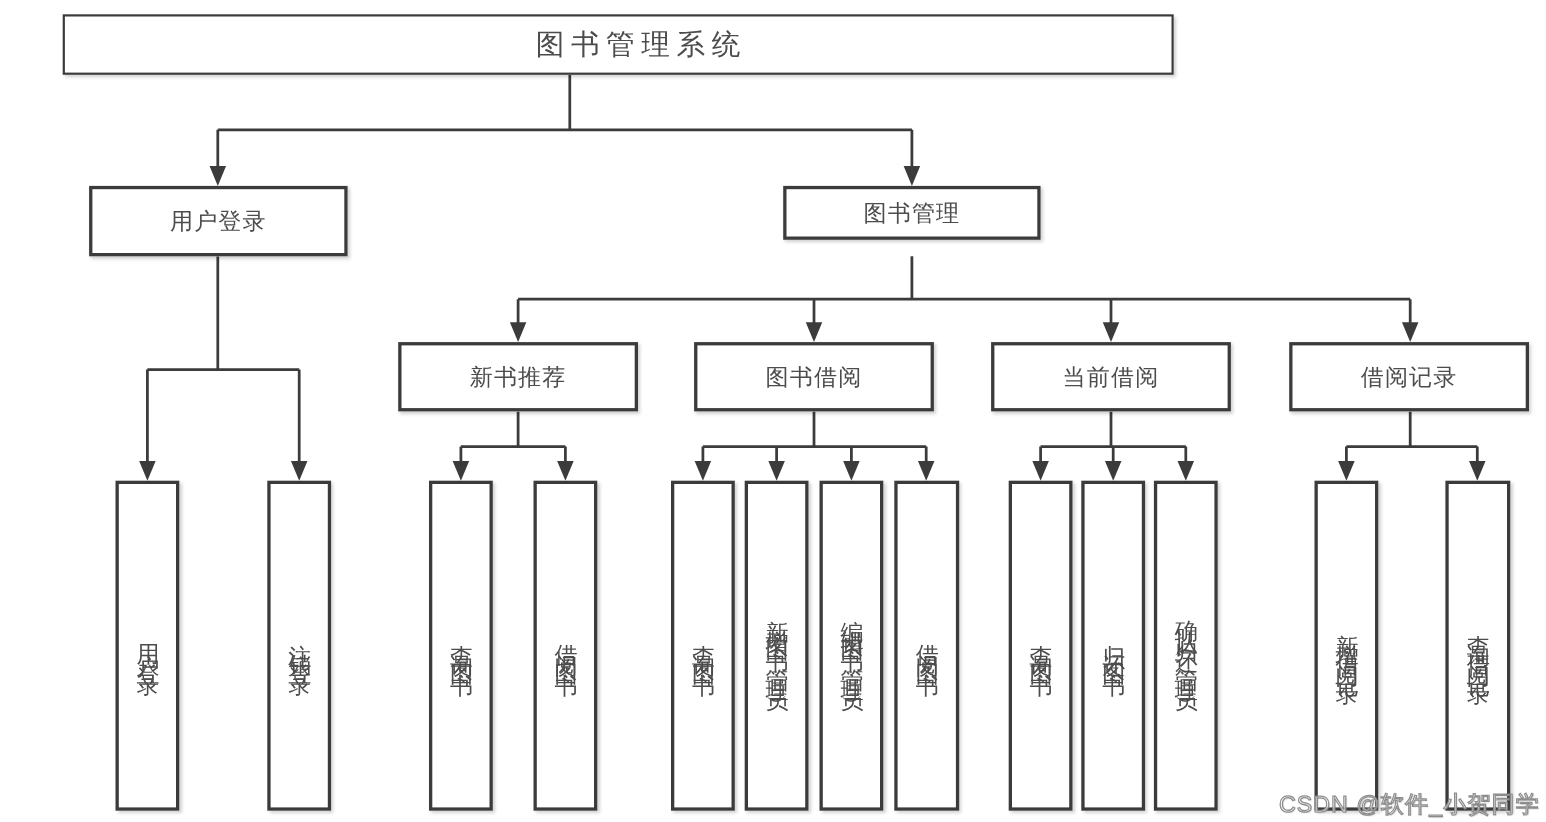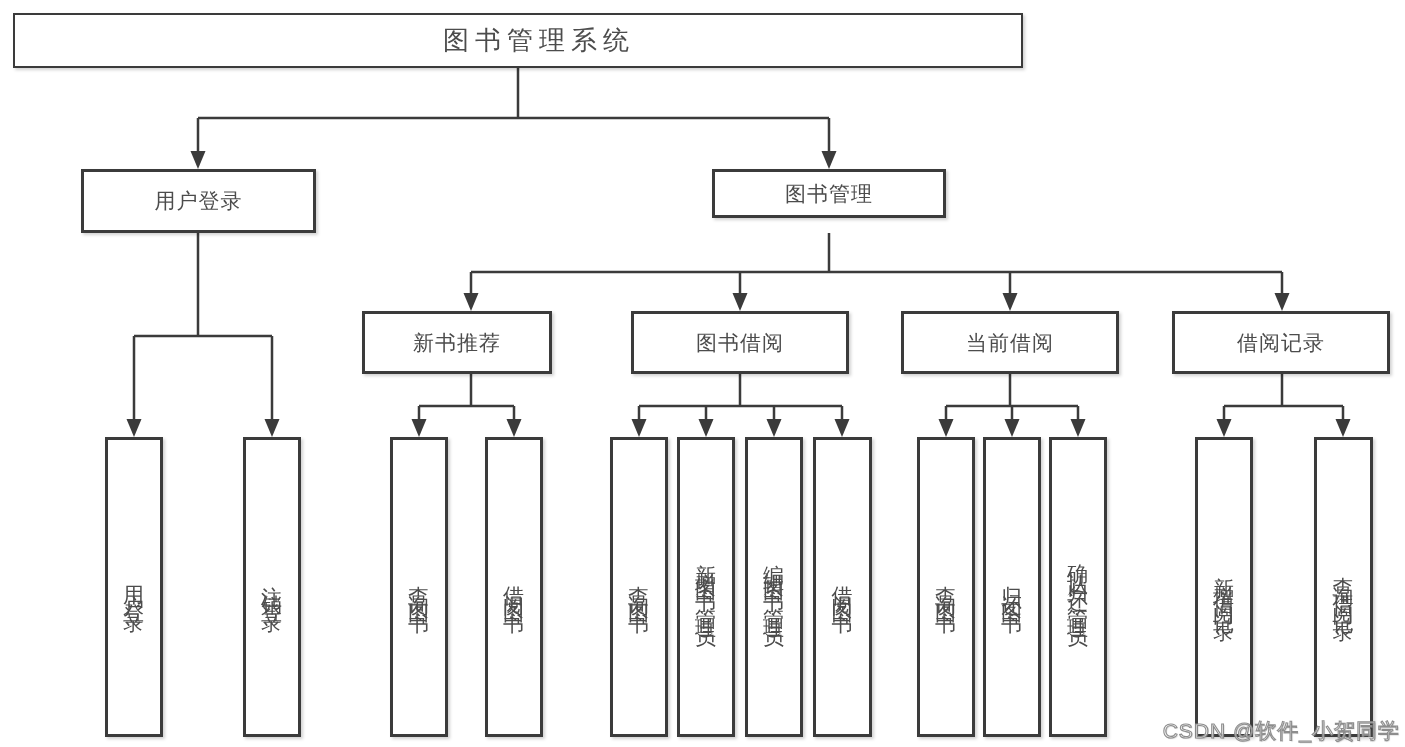--- a/index.html
+++ b/index.html
@@ -9,21 +9,21 @@
   }
   #wires{position:absolute;left:0;top:0;z-index:0;}
   .box{
     position:absolute;box-sizing:border-box;background:#ffffff;
     border:3px solid #3b3b3b;display:flex;align-items:center;justify-content:center;
     box-shadow:2px 2px 3px rgba(0,0,0,0.18);z-index:1;
   }
   .hlabel{font-size:21px;letter-spacing:1px;white-space:nowrap;}
   .root{border-width:2px;}
   .root .hlabel{font-size:26px;letter-spacing:6px;}
-  .root{padding-left:42px;}
+  .root{padding-left:42px;margin-left:44px;}
   .vlabel{
     writing-mode:vertical-rl;text-orientation:mixed;
     font-size:21px;letter-spacing:9px;line-height:1;white-space:nowrap;
   }
   #watermark{
     position:absolute;right:5px;bottom:2px;z-index:5;
     font-size:21px;letter-spacing:1px;white-space:nowrap;
     color:rgba(255,255,255,0.75);
     -webkit-text-stroke:1.1px rgba(135,135,135,0.95);
     text-shadow:1px 1px 1px rgba(120,120,120,0.35);
@@ -90,21 +90,21 @@
     <span class="hlabel">图书管理系统</span>
   </div>
 
   <div class="box" style="left:81px;top:169px;width:235px;height:64px">
     <span class="hlabel">用户登录</span>
   </div>
   <div class="box" style="left:712px;top:169px;width:234px;height:49px">
     <span class="hlabel">图书管理</span>
   </div>
 
-  <div class="box" style="left:362px;top:311px;width:190px;height:63px">
+  <div class="box" style="left:362px;top:311px;width:218px;height:63px">
     <span class="hlabel">新书推荐</span>
   </div>
   <div class="box" style="left:901px;top:311px;width:218px;height:63px">
     <span class="hlabel">当前借阅</span>
   </div>
   <div class="box" style="left:631px;top:311px;width:218px;height:63px">
     <span class="hlabel">图书借阅</span>
   </div>
   <div class="box" style="left:1172px;top:311px;width:218px;height:63px">
     <span class="hlabel">借阅记录</span>

